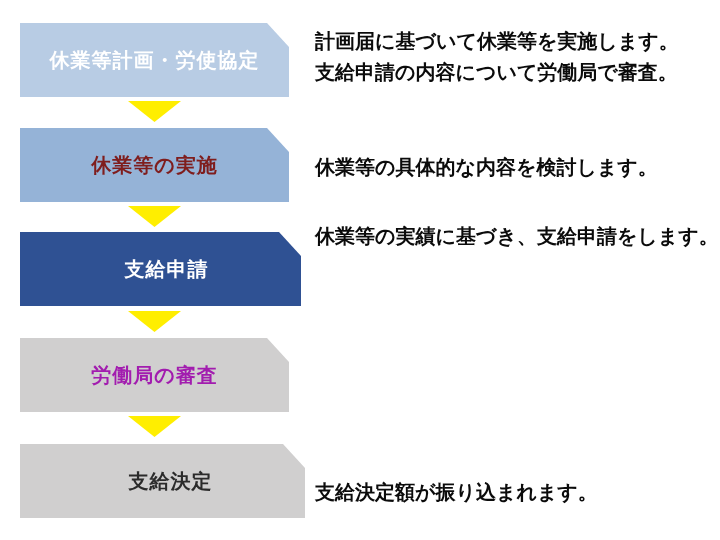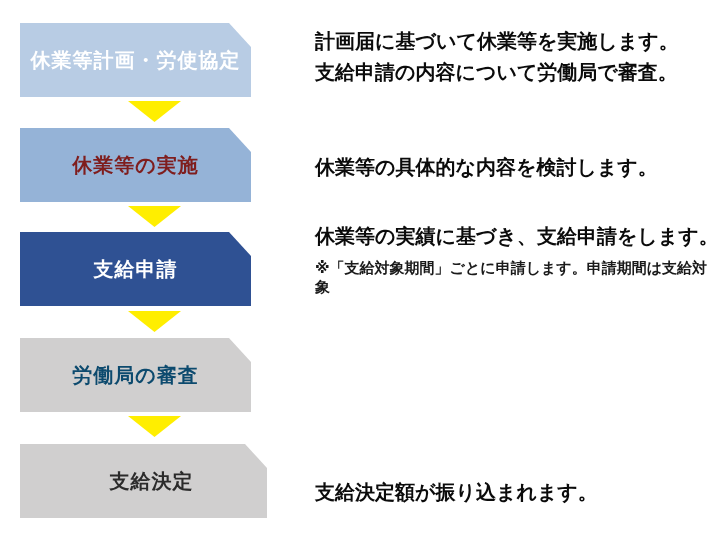--- a/index.html
+++ b/index.html
@@ -12,30 +12,30 @@
     width: 720px;
     height: 540px;
     background: #ffffff;
     overflow: hidden;
     font-family: "Liberation Sans", "DejaVu Sans", sans-serif;
   }
   
   .box {
     position: absolute;
     left: 20px;
-    width: 231px;
+    width: 269px;
     height: 74px;
     display: flex;
     align-items: center;
     justify-content: center;
     clip-path: polygon(0 0, calc(100% - 22px) 0, 100% 24px, 100% 100%, 0 100%);
   }
   .b1 { top: 23px; }
   .b2 { top: 128px; }
-  .b3 { top: 232px; }
+  .b3 { top: 232px; padding-left: 12px; }
   .b4 { top: 338px; }
   .b5 { top: 444px; }
   .label {
     font-size: 20px;
     font-weight: 700;
     letter-spacing: 1px;
     white-space: nowrap;
   }
   
   .arrow {
@@ -85,41 +85,40 @@
     <span class="label" style="color: #7f1d1d;">休業等の実施</span>
   </div>
   <div class="arrow a2" style="background-color: rgb(255, 238, 0);"></div>
 
   <div class="box b3" style="background-color: rgb(47, 81, 147);">
     <span class="label" style="color: rgb(255, 255, 255);">支給申請</span>
   </div>
   <div class="arrow a3" style="background-color: rgb(255, 238, 0);"></div>
 
   <div class="box b4" style="background-color: rgb(208, 207, 207);">
-    <span class="label" style="color: #0c4a6e;">労働局の審査</span>
+    <span class="label" style="color: #a21caf;">労働局の審査</span>
   </div>
   <div class="arrow a4" style="background-color: rgb(255, 238, 0);"></div>
 
   <div class="box b5" style="background-color: rgb(208, 207, 207); padding-left: 16px;">
     <span class="label" style="color: rgb(43, 43, 43);">支給決定</span>
   </div>
 
   <div class="desc d1">
     <div>計画届に基づいて休業等を実施します。</div>
     <div>支給申請の内容について労働局で審査。</div>
   </div>
 
   <div class="desc d2">
     <div>休業等の具体的な内容を検討します。</div>
   </div>
 
   <div class="desc d3">
     <div>休業等の実績に基づき、支給申請をします。</div>
     <div class="note">
-      <div>※「支給対象期間」ごとに申請します。申請期間は支給対象</div>
     </div>
   </div>
 
 
   <div class="desc d5">
     <div>支給決定額が振り込まれます。</div>
   </div>
 
 </div>
 

